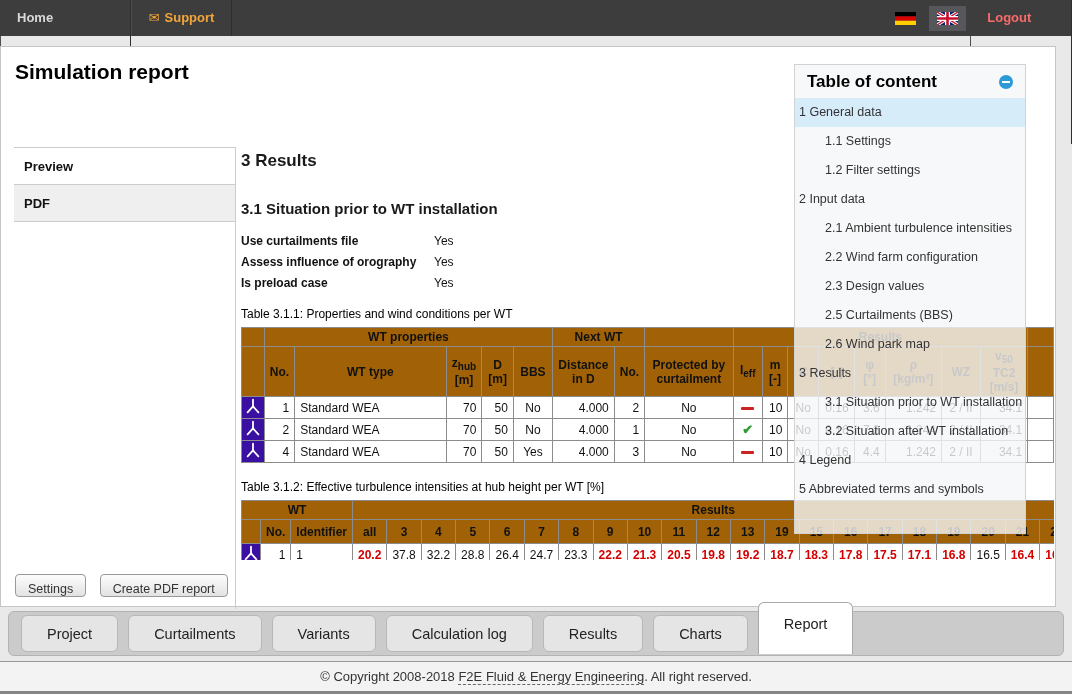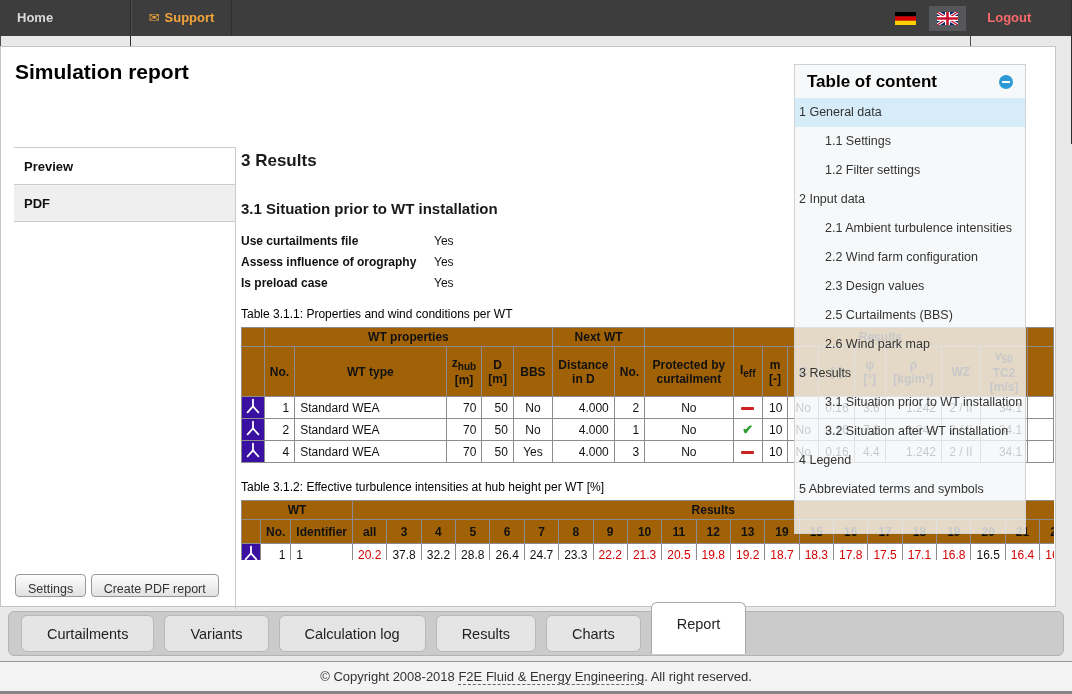--- a/index.html
+++ b/index.html
@@ -38,27 +38,27 @@
   .caption { font-size:12px; color:#000; margin-top:17px; margin-bottom:6px; }
 
   table { border-collapse:collapse; table-layout:fixed; }
   th, td { border:1px solid #8c8c8c; font-size:12px; padding:2px 5px; overflow:hidden; white-space:nowrap; color:#111; }
   th { background:#a16207; font-weight:bold; }
   tr.grp-row th { height:18px; font-size:12px; }
   .t1 tr.cols th { height:50px; vertical-align:middle; }
   .t2 tr.cols th { height:24px; }
   tbody td { height:21px; background:#fff; }
   td.l { text-align:left; } td.r { text-align:right; } td.c { text-align:center; }
-  td.red { color:#d40000; font-weight:normal; }
+  td.red { color:#d40000; font-weight:bold; }
   td.icon-cell { background:#3a10a3; padding:0; text-align:center; vertical-align:middle; }
   .dash { display:inline-block; width:13px; height:3px; background:#c22; vertical-align:middle; border-radius:1px; }
   .check { color:#2f9e2f; font-weight:bold; font-size:13px; }
 
   .btn-row { position:absolute; left:14px; bottom:9px; }
-  .btn { display:inline-block; height:23px; line-height:21px; padding:4px 12px; margin-right:0; font-size:12.5px; color:#333;
+  .btn { display:inline-block; height:23px; line-height:21px; padding:4px 12px; margin-right:9px; font-size:12.5px; color:#333;
          background:linear-gradient(#fdfdfd,#e2e2e2); border:1px solid #999; border-radius:4px; cursor:pointer; }
 
   
   .toc { position:absolute; left:794px; top:64px; width:232px; height:470px; z-index:5;
          background:rgba(245,246,248,0.80); border:1px solid #d2d2d2; }
   .toc-head { display:flex; justify-content:space-between; align-items:center; padding:7px 12px 6px 12px; }
   .toc-title { font-size:17px; font-weight:bold; color:#000; }
   .minus-btn { width:14px; height:14px; border-radius:50%; background:#2d9ad8; position:relative; cursor:pointer; }
   .minus-btn::after { content:""; position:absolute; left:3px; top:6px; width:8px; height:2px; background:#fff; }
   .toc-item { height:29px; line-height:29px; font-size:12.5px; color:#333; padding-left:4px; cursor:pointer;
@@ -403,20 +403,21 @@
       <div class="toc-item lvl1"><span>3 Results</span></div>
       <div class="toc-item lvl2"><span>3.1 Situation prior to WT installation</span></div>
       <div class="toc-item lvl2"><span>3.2 Situation after WT installation</span></div>
       <div class="toc-item lvl1"><span>4 Legend</span></div>
       <div class="toc-item lvl1"><span>5 Abbreviated terms and symbols</span></div>
     </div>
 </div>
 
 <div class="tabstrip">
 
+<div class="tab"><span>Project</span></div>
     <div class="tab"><span>Curtailments</span></div>
     <div class="tab"><span>Variants</span></div>
     <div class="tab"><span>Calculation log</span></div>
     <div class="tab"><span>Results</span></div>
     <div class="tab"><span>Charts</span></div>
     <div class="tab active"><span>Report</span></div>
   </div>
 
 <div class="footer">
   <span>© Copyright 2008-2018 </span><a>F2E Fluid &amp; Energy Engineering</a><span>. All right reserved.</span>

